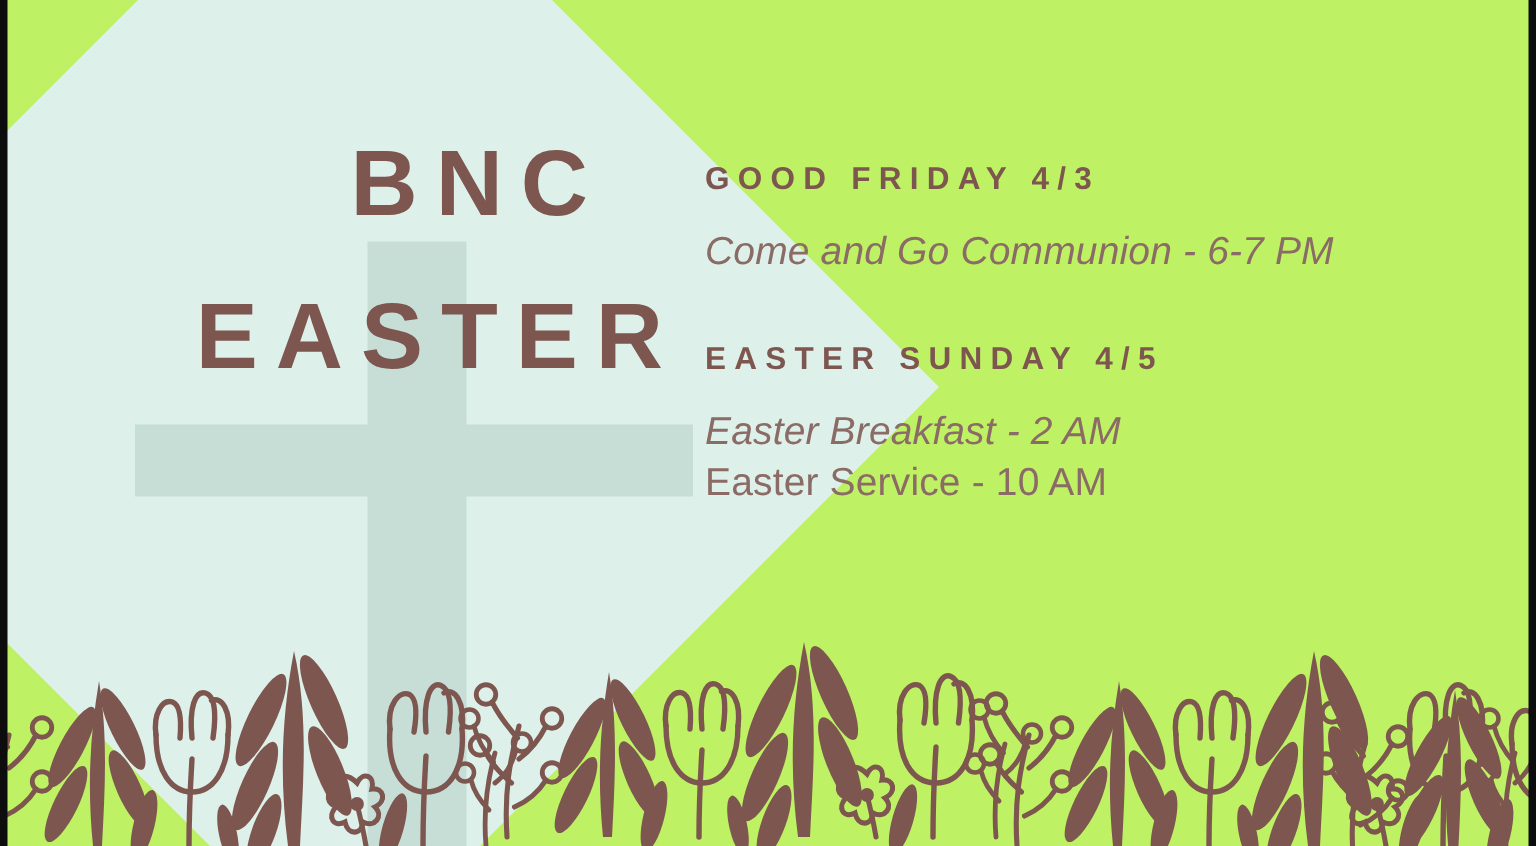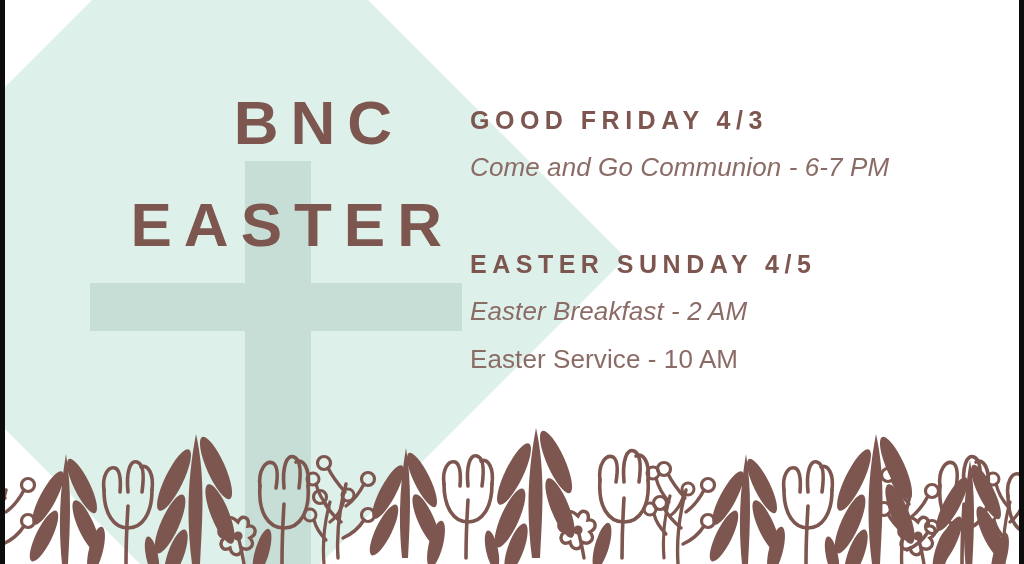--- a/index.html
+++ b/index.html
@@ -5,21 +5,21 @@
   html, body {
     margin: 0;
     padding: 0;
     background: #000;
   }
   #poster {
     position: relative;
     width: 1024px;
     height: 564px;
     overflow: hidden;
-    background: #ffffff;
+    background: #bef264;
     font-family: "Liberation Sans", sans-serif;
   }
   
   .edge {
     position: absolute;
     top: 0;
     width: 5px;
     height: 100%;
     background: #0d0d0d;
     z-index: 40;
@@ -81,34 +81,34 @@
   .events {
     position: absolute;
     left: 470px;
     top: 104px;
     width: 520px;
     z-index: 10;
   }
   .ev-head {
     color: #7d564f;
     font-weight: bold;
-    font-size: 25px;
+    font-size: 21px;
     letter-spacing: 5.5px;
     white-space: nowrap;
     margin: 0;
     line-height: 32px;
   }
-  .ev-head.second { margin-top: 66px; }
+  .ev-head.second { margin-top: 42px; }
   .ev-item {
     color: #8b6b66;
     font-size: 26px;
     font-weight: normal;
     letter-spacing: 0.1px;
     white-space: nowrap;
-    margin-top: 18px;
+    margin-top: 4px;
     line-height: 30px;
   }
   .ev-item.first { margin-top: 16px; font-style: italic; }
 
   
   .florals {
     position: absolute;
     left: 0;
     bottom: 0;
     width: 1024px;

